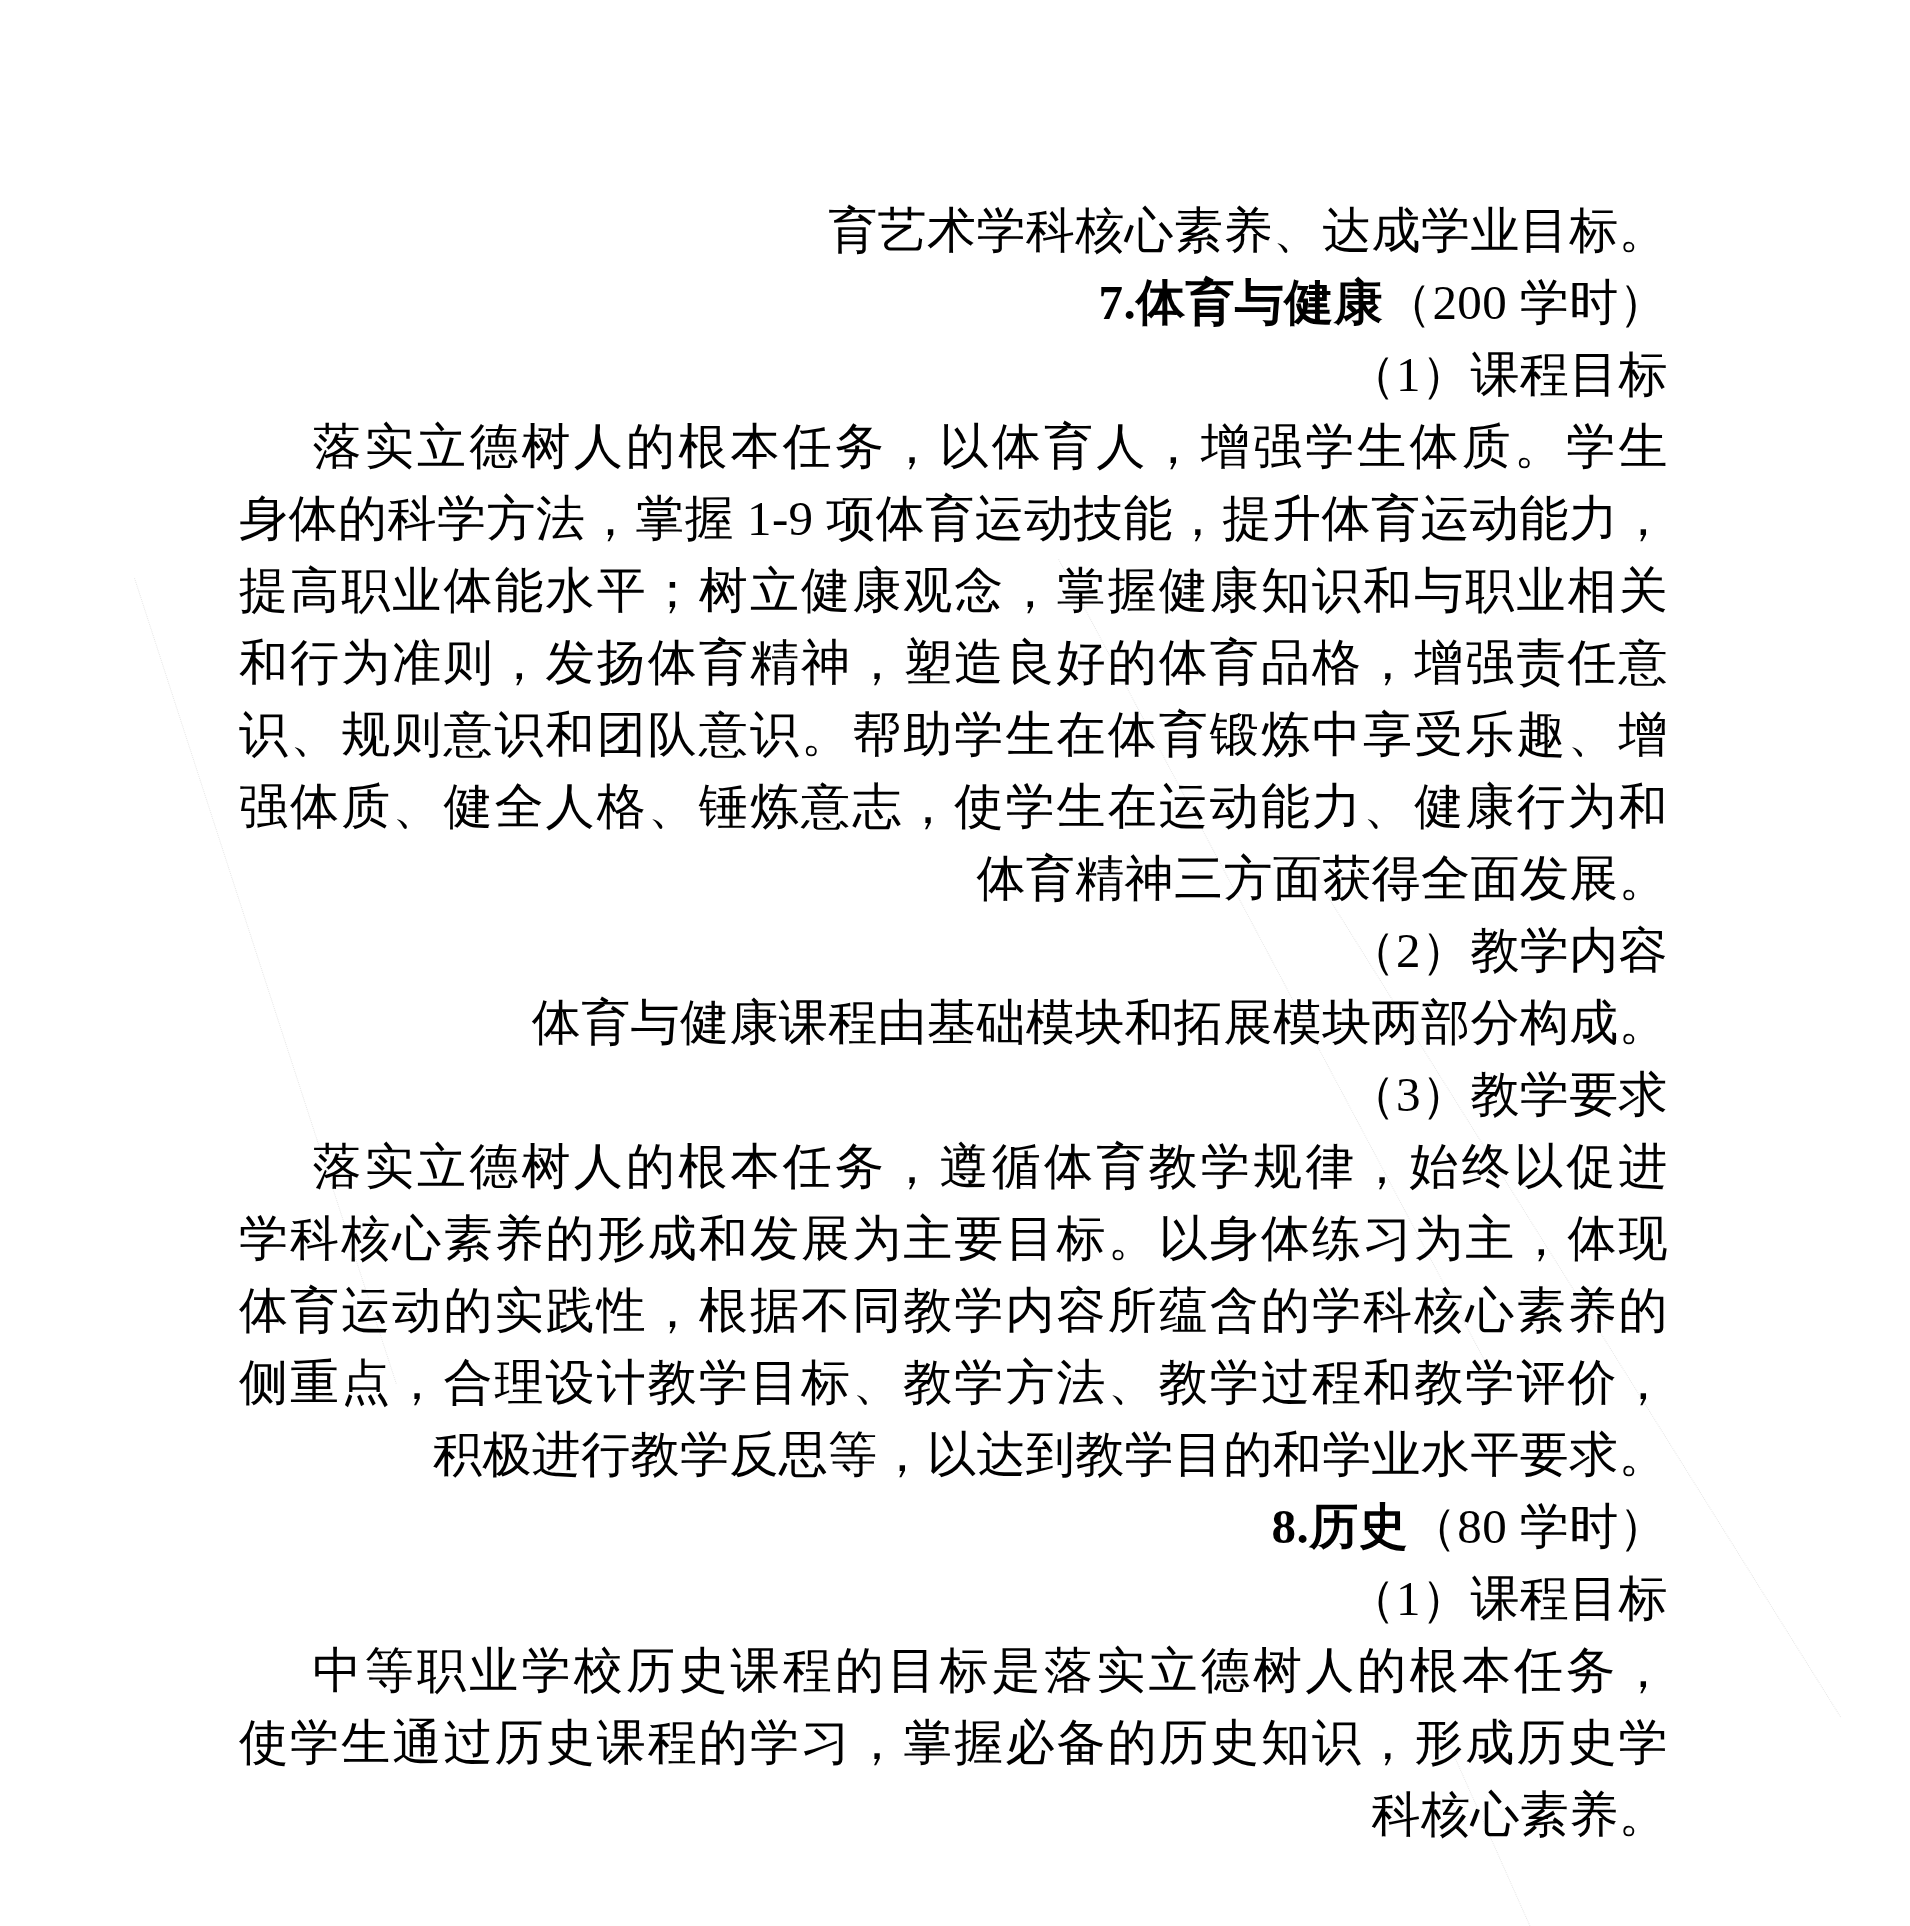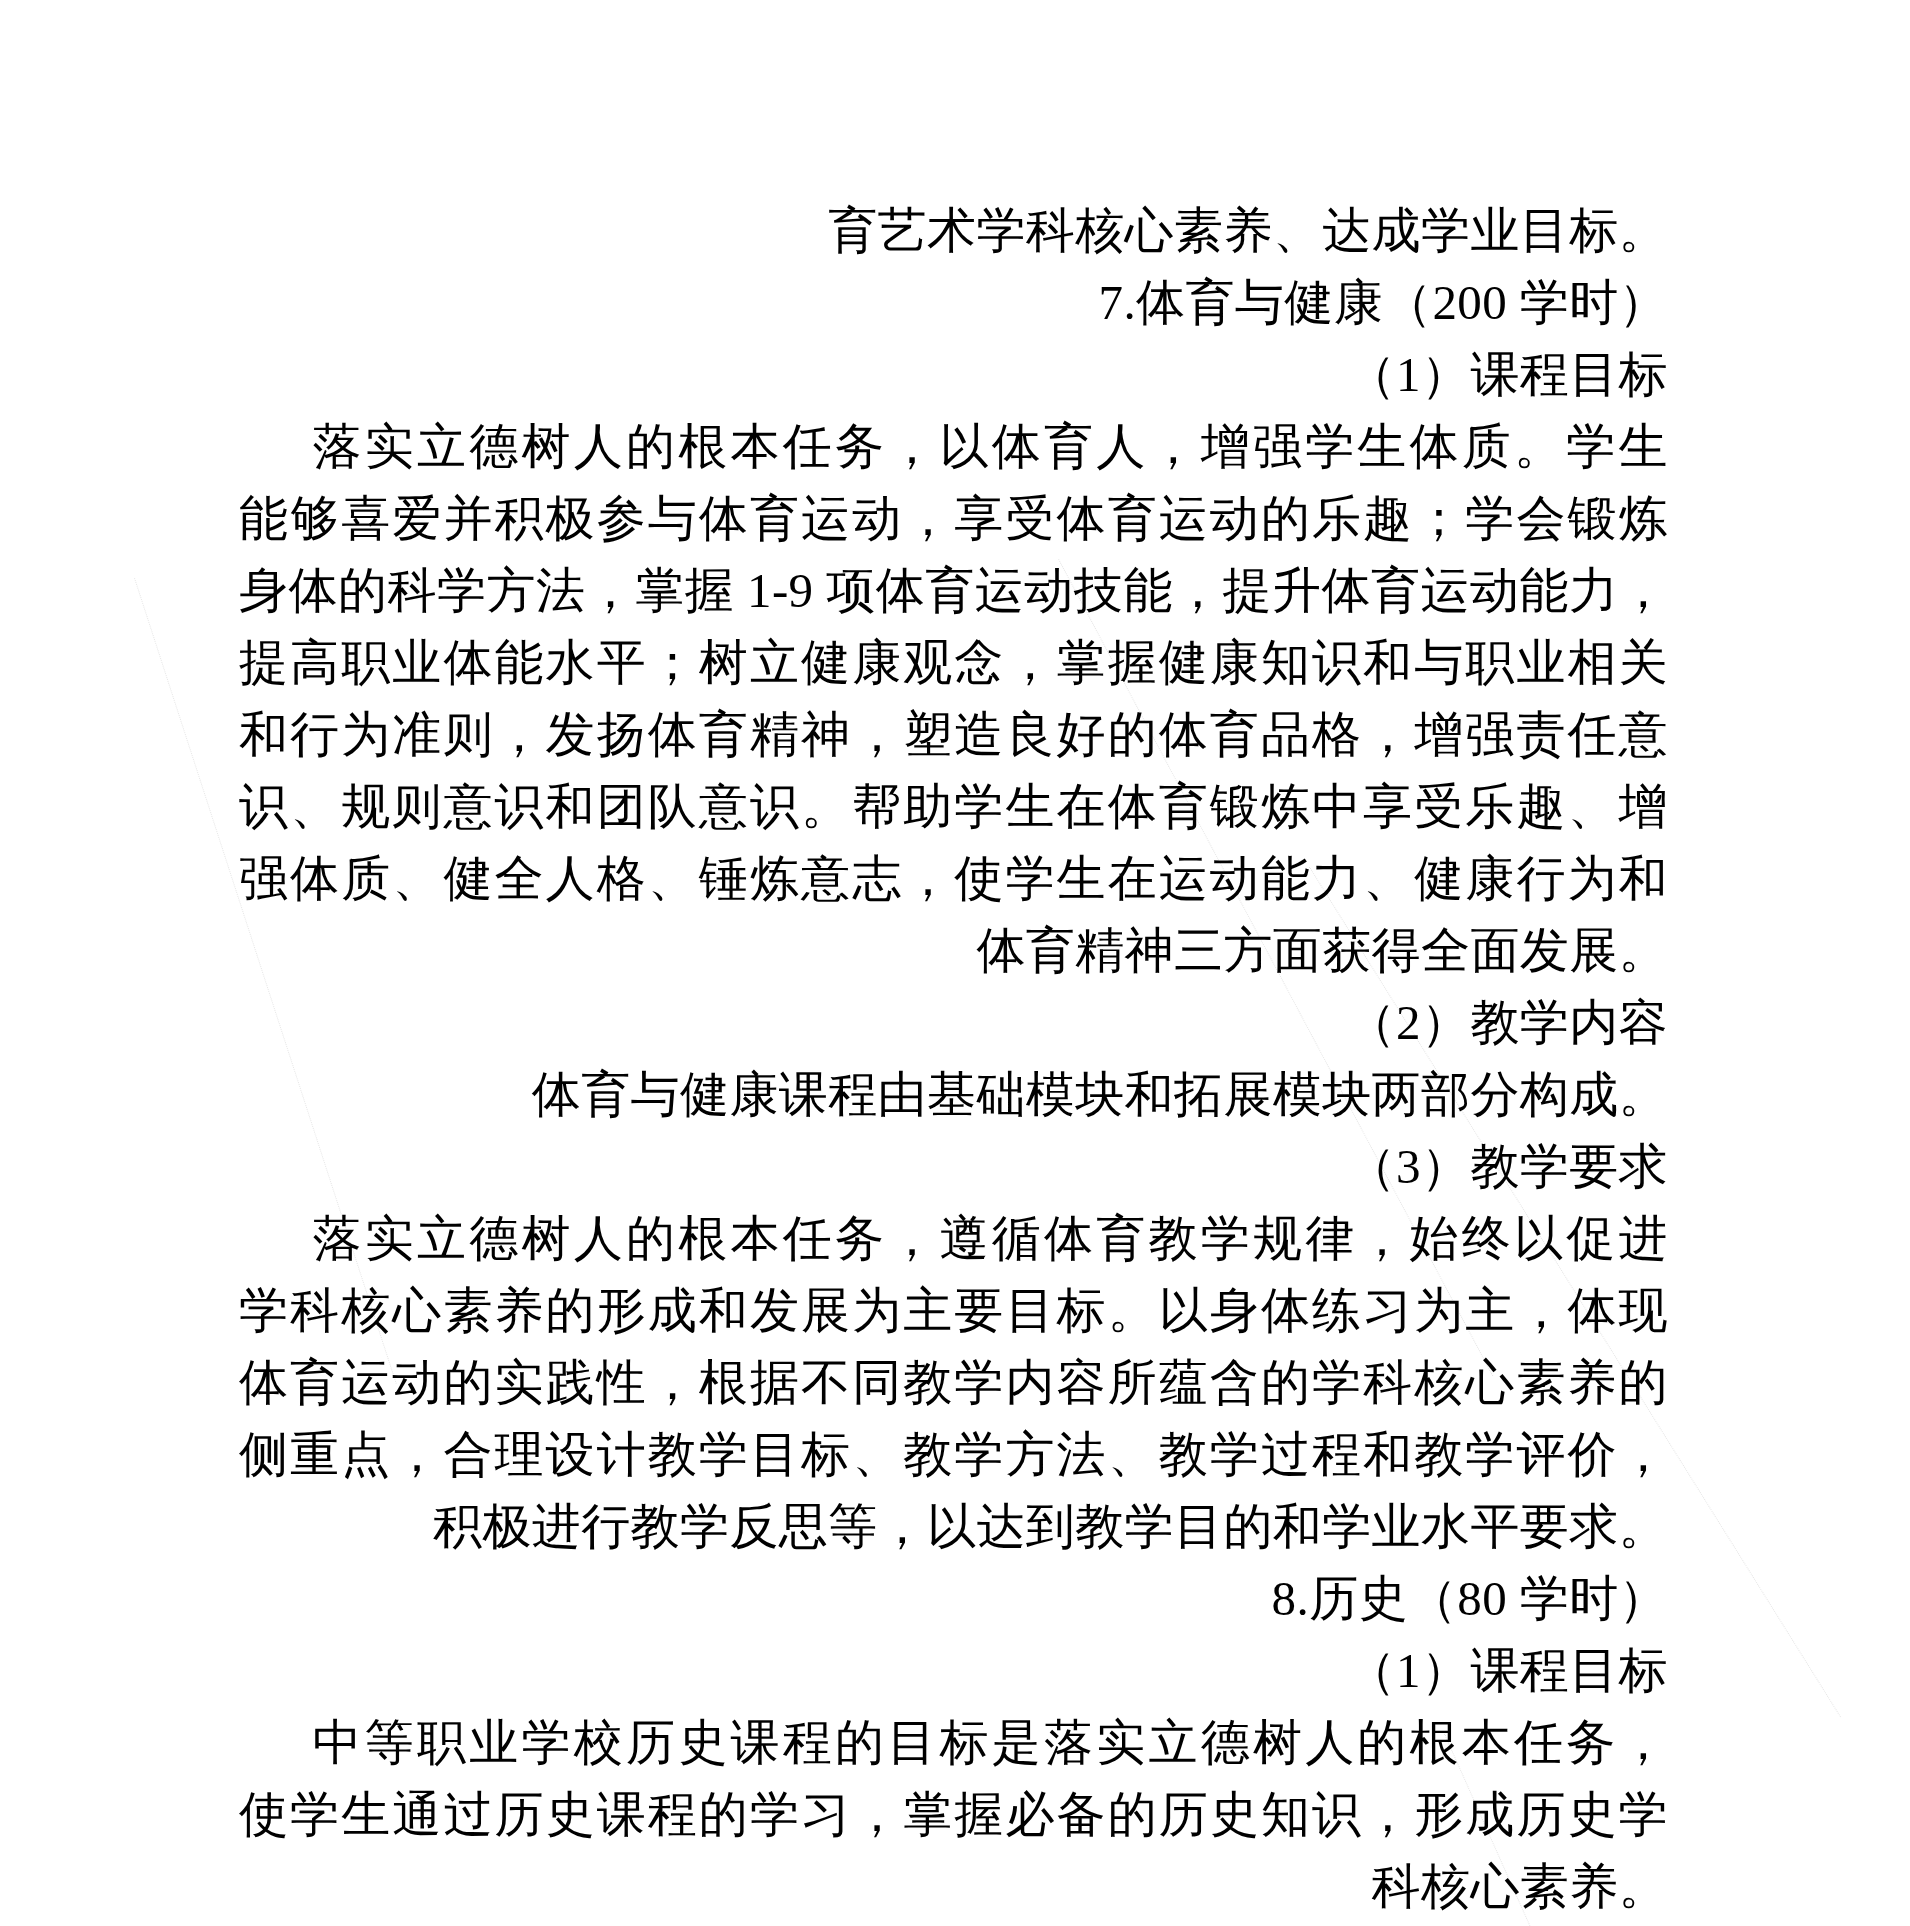--- a/index.html
+++ b/index.html
@@ -32,21 +32,21 @@
     white-space: nowrap;
     text-align: right;
   }
   .line.j {
     white-space: normal;
     text-align: justify;
     text-align-last: justify;
     text-justify: inter-character;
   }
   .line.ind { text-indent: 1.5em; }
-  .b { font-weight: normal; }
+  .b { font-weight: bold; }
   
   .wm {
     position: absolute;
     border-top: 1.2px dotted rgba(0,0,0,0.10);
     transform-origin: left top;
     pointer-events: none;
   }
   .wm1 { left: 1059px; top: 559px; width: 925px; transform: rotate(62deg); }
   .wm2 { left: 1310px; top: 867px; width: 1002px; transform: rotate(58deg); }
   .wm3 { left: 1445px; top: 1734px; width: 886px; transform: rotate(66deg); }
@@ -60,21 +60,20 @@
   <div class="wm wm2"></div>
   <div class="wm wm3"></div>
 
   <div class="wm wm5"></div>
 
   <div class="content">
       <div class="line"><span>育艺术学科核心素养、达成学业目标。</span></div>
       <div class="line ind"><span class="b">7.体育与健康</span><span>（200 学时）</span></div>
       <div class="line ind"><span>（1）课程目标</span></div>
       <div class="line j ind"><span>落实立德树人的根本任务，以体育人，增强学生体质。学生</span></div>
-      <div class="line j"><span>能够喜爱并积极参与体育运动，享受体育运动的乐趣；学会锻炼</span></div>
       <div class="line j"><span>身体的科学方法，掌握 1-9 项体育运动技能，提升体育运动能力，</span></div>
       <div class="line j"><span>提高职业体能水平；树立健康观念，掌握健康知识和与职业相关</span></div>
       <div class="line j"><span>和行为准则，发扬体育精神，塑造良好的体育品格，增强责任意</span></div>
       <div class="line j"><span>识、规则意识和团队意识。帮助学生在体育锻炼中享受乐趣、增</span></div>
       <div class="line j"><span>强体质、健全人格、锤炼意志，使学生在运动能力、健康行为和</span></div>
       <div class="line"><span>体育精神三方面获得全面发展。</span></div>
       <div class="line ind"><span>（2）教学内容</span></div>
       <div class="line ind"><span>体育与健康课程由基础模块和拓展模块两部分构成。</span></div>
       <div class="line ind"><span>（3）教学要求</span></div>
       <div class="line j ind"><span>落实立德树人的根本任务，遵循体育教学规律，始终以促进</span></div>

